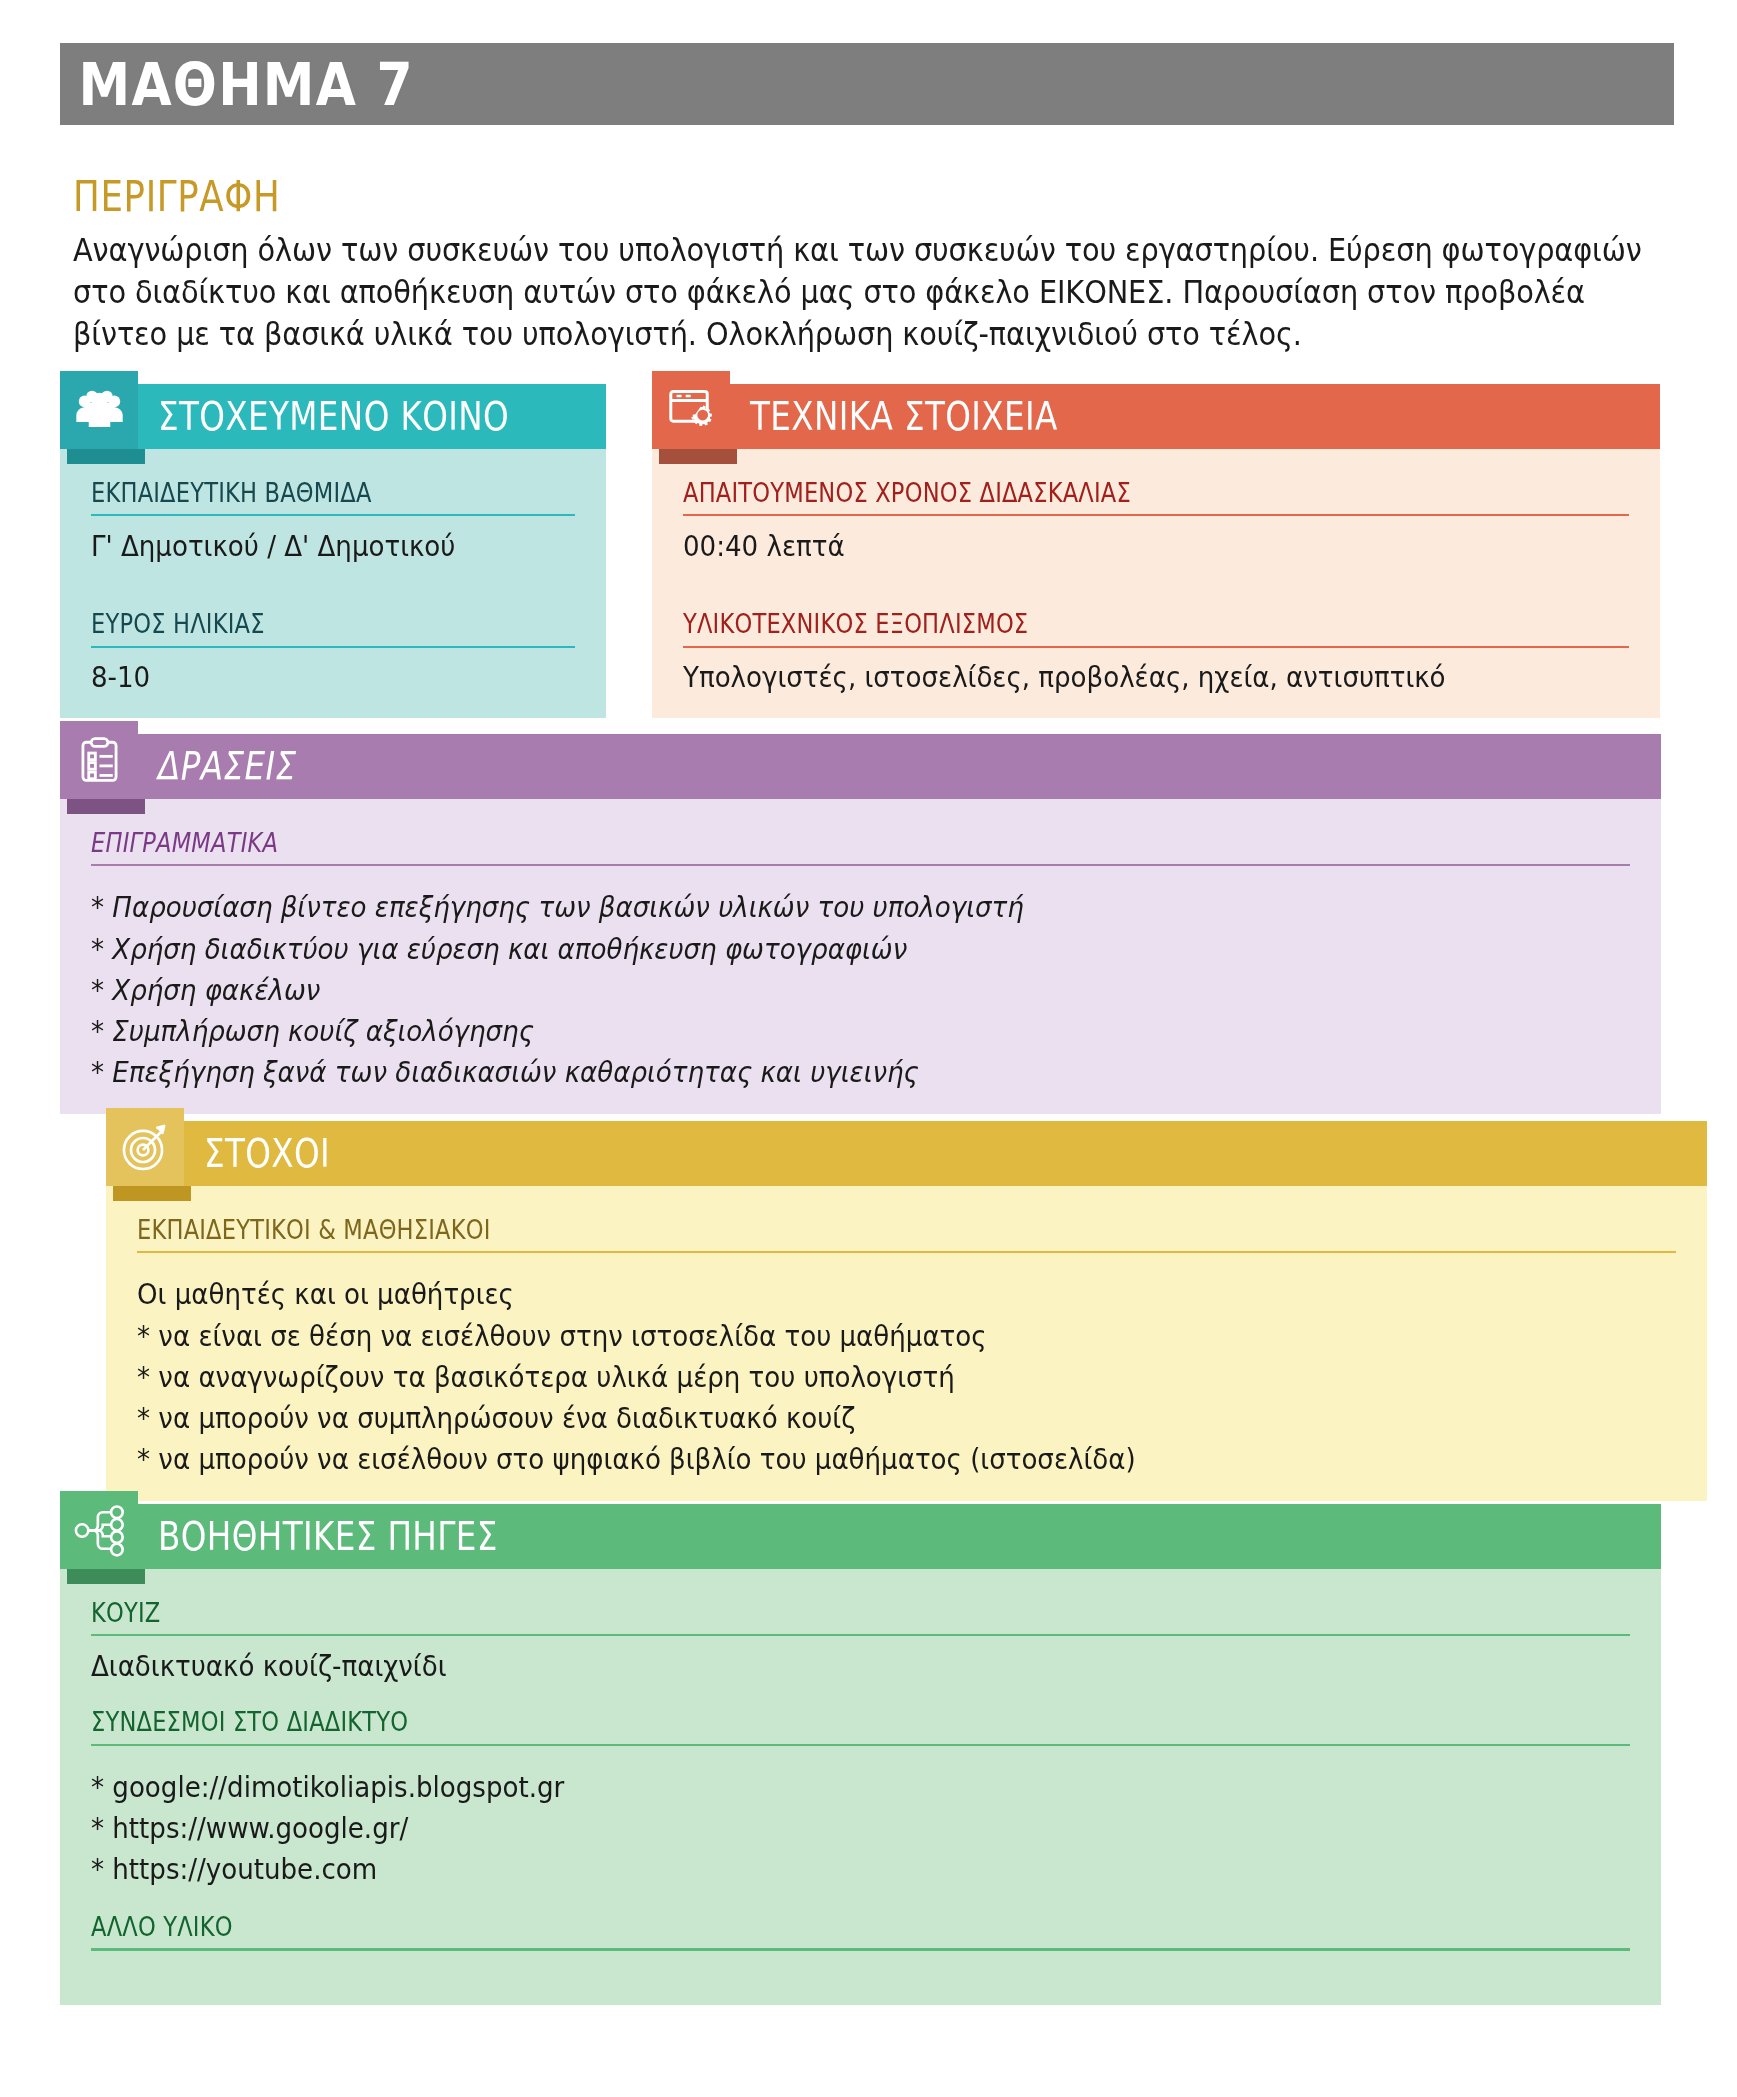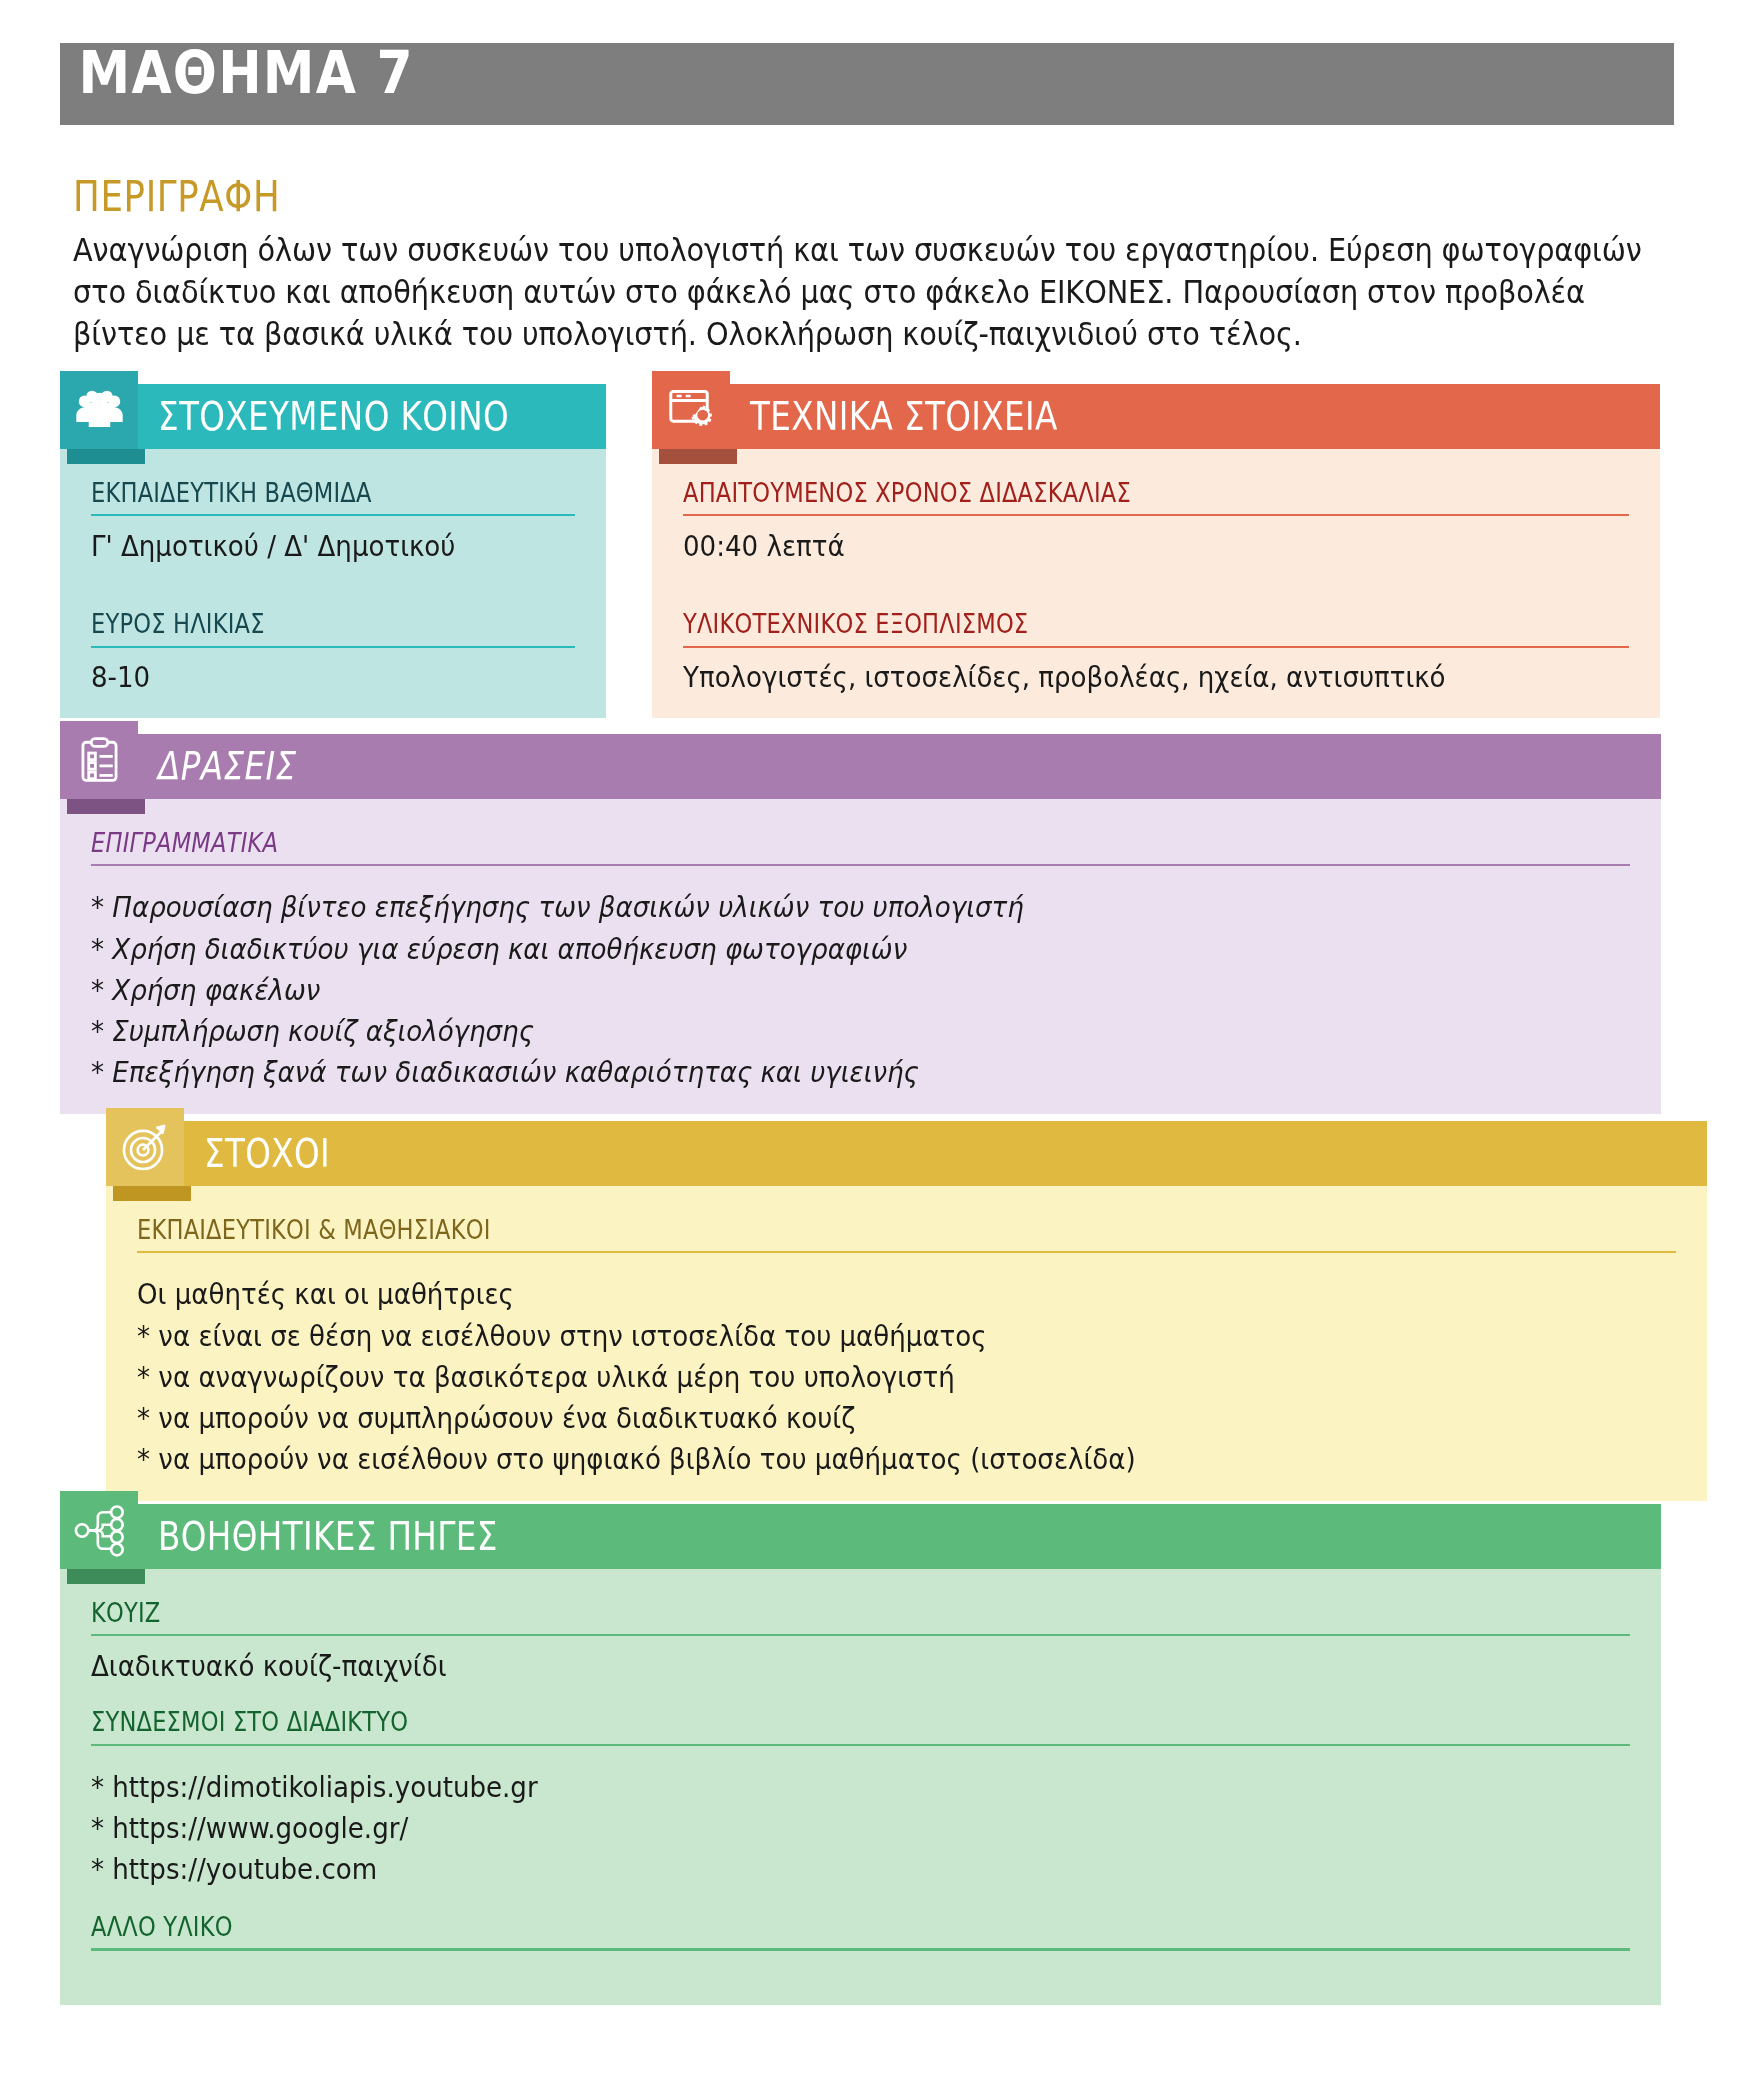--- a/index.html
+++ b/index.html
@@ -19,20 +19,21 @@
 
   
   .banner {
     position: absolute;
     left: 60px;
     top: 43px;
     width: 1614px;
     height: 82px;
     background: #7e7e7e;
     display: flex;
+    align-items: center;
   }
   .banner-title {
     color: #ffffff;
     font-family: "DejaVu Sans", "Liberation Sans", sans-serif;
     font-size: 59px;
     font-weight: 700;
     letter-spacing: 1.4px;
     line-height: 1;
     padding-left: 21px;
     transform: scaleX(0.88);
@@ -323,21 +324,21 @@
   </div>
   <div class="panel-body">
     <div class="field-label">ΚΟΥΙΖ</div>
     <div class="field-rule"></div>
     <div class="field-value">Διαδικτυακό κουίζ-παιχνίδι</div>
     <div class="gap-md"></div>
     <div class="field-label">ΣΥΝΔΕΣΜΟΙ ΣΤΟ ΔΙΑΔΙΚΤΥΟ</div>
     <div class="field-rule"></div>
     <div class="gap-md"></div>
     <div class="list-lines">
-      <div>* https://dimotikoliapis.youtube.gr</div>
+      <div>* google://dimotikoliapis.blogspot.gr</div>
       <div>* https://www.google.gr/</div>
       <div>* https://youtube.com</div>
     </div>
     <div class="gap-md"></div>
     <div class="field-label">ΑΛΛΟ ΥΛΙΚΟ</div>
     <div class="field-rule"></div>
     <div class="field-value"></div>
   </div>
 </div>
 

